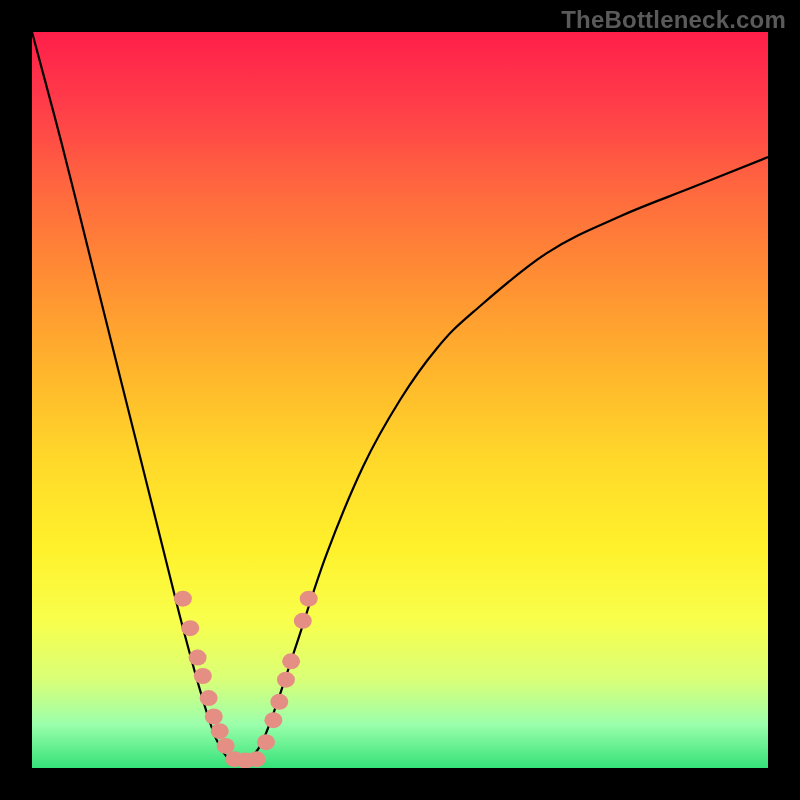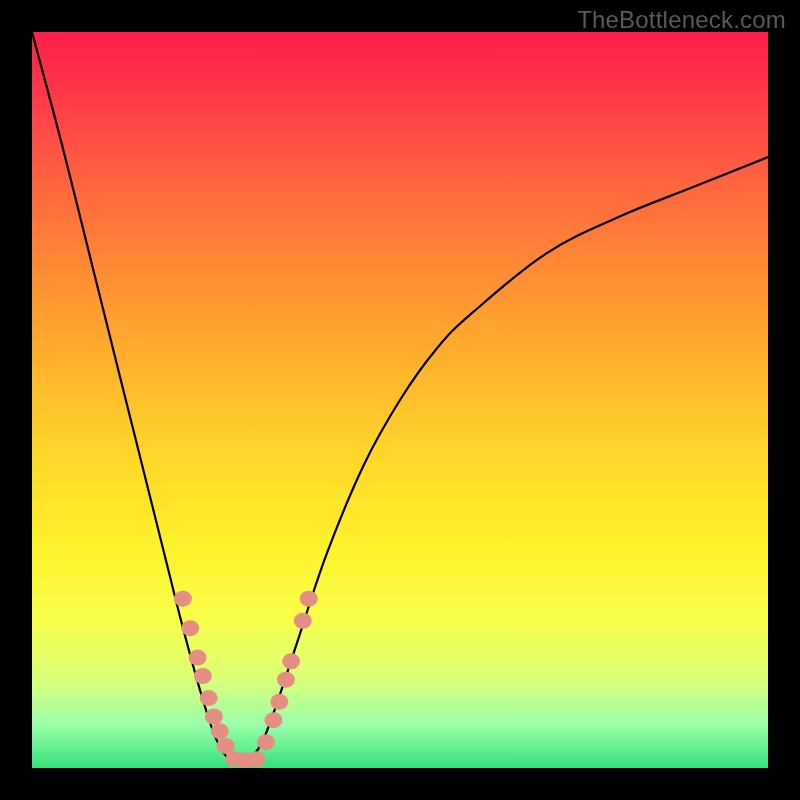--- a/index.html
+++ b/index.html
@@ -48,21 +48,21 @@
       #35e27a 100%
     );
   }
   .watermark {
     position: absolute;
     top: 6px;
     right: 14px;
     color: #5a5a5a;
     font-size: 24px;
     letter-spacing: 0.2px;
-    font-weight: 400;
+    font-weight: 700;
     user-select: none;
   }
   svg.curve {
     position: absolute;
     left: 0;
     top: 0;
     width: 736px;
     height: 736px;
   }
 </style>

